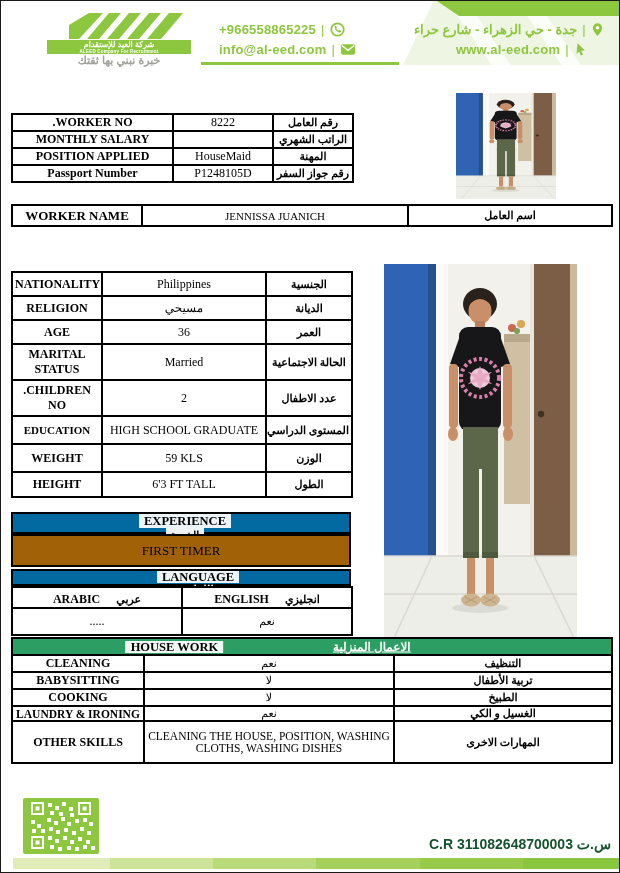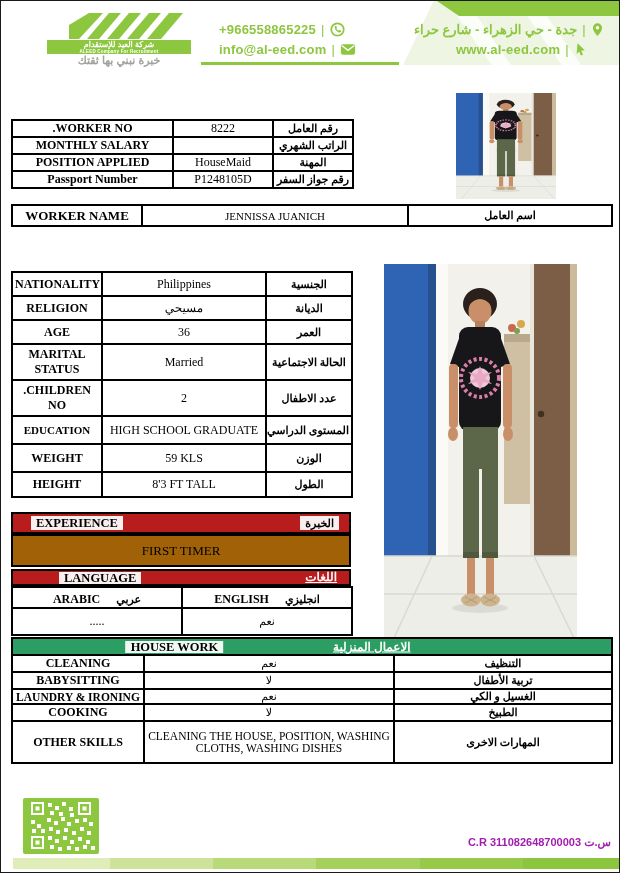--- a/index.html
+++ b/index.html
@@ -28,33 +28,33 @@
   .head-line{position:absolute;left:200px;top:61px;width:198px;height:2.5px;background:#8dc63f;}
 
   
   table{border-collapse:collapse;table-layout:fixed;position:absolute;background:#fff;}
   td{border:2px solid #000;padding:0 2px;text-align:center;vertical-align:middle;overflow:hidden;}
   .en{font-weight:bold;font-size:12px;font-family:"Liberation Serif",serif;}
   .val{font-size:12px;font-family:"Liberation Serif",serif;}
   .ar{font-weight:bold;font-size:11px;font-family:"Liberation Serif",serif;white-space:nowrap;}
   .nw{white-space:nowrap;}
 
-  .bar{position:absolute;background:#b91c1c;border:2px solid #000;box-sizing:border-box;
-       display:flex;align-items:center;justify-content:space-between;}
+  .bar{position:absolute;background:#0369a1;border:2px solid #000;box-sizing:border-box;
+       display:flex;align-items:center;justify-content:space-between;flex-direction:column;}
   .hl{background:rgba(255,255,255,.93);padding:0 5px;font-weight:bold;font-size:12.5px;line-height:14px;}
   .wt{color:#fff;font-weight:bold;font-size:12px;text-decoration:underline;}
   .ftrow{position:absolute;border:2px solid #000;box-sizing:border-box;background:#a16207;
          display:flex;align-items:center;justify-content:center;font-size:13px;}
 
   .hw-head{position:relative;background:#2d9e63;}
   .hw-head .hwt{position:absolute;top:50%;transform:translate(-50%,-50%);}
 
   
   .cr-line{position:absolute;left:300px;top:835px;width:310px;text-align:right;
-           font-family:"Liberation Sans",sans-serif;font-weight:bold;font-size:11px;color:#a21caf;}
+           font-family:"Liberation Sans",sans-serif;font-weight:bold;font-size:14px;color:#14532d;}
   .bottom-bar{position:absolute;left:12px;top:857px;width:607px;height:11px;
       background:linear-gradient(90deg,#e0edb8 0 16%,#cde399 16% 33%,#b8da79 33% 50%,
                  #a5d05c 50% 67%,#97ca49 67% 84%,#8cc63e 84% 100%);}
   .photo{position:absolute;overflow:hidden;}
 </style>
 </head>
 <body>
 
 <div id="page">
 
@@ -150,21 +150,21 @@
   </div>
   <div class="cgroup" style="left:455px;top:41px">
     <span>www.al-eed.com</span>
     <span class="sep">|</span>
     <svg width="13" height="15" viewBox="0 0 13 14">
       <path d="M3.5,0.8 L10.8,7.8 L7.2,8.2 L9,12.2 L6.9,13.1 L5.2,9.1 L2.6,11.4 Z" fill="#8dc63f"></path>
     </svg>
   </div>
   <div class="head-line"></div>
 
-  <table style="left:10px;top:118px;width:341px">
+  <table style="left:10px;top:112px;width:341px">
     <colgroup>
         <col style="width:161px">
         <col style="width:100px">
         <col style="width:80px">
       </colgroup>
     <tbody>
         <tr style="height:15px">
       <td class="en">.WORKER NO</td>
       <td class="val">8222</td>
       <td class="ar" dir="rtl">رقم العامل</td>
@@ -245,21 +245,21 @@
       <td class="val">HIGH SCHOOL GRADUATE</td>
       <td class="ar" dir="rtl">المستوى الدراسي</td>
     </tr>
     <tr style="height:28px">
       <td class="en">WEIGHT</td>
       <td class="val">59 KLS</td>
       <td class="ar" dir="rtl">الوزن</td>
     </tr>
     <tr style="height:25px">
       <td class="en">HEIGHT</td>
-      <td class="val">8'3 FT TALL</td>
+      <td class="val">6'3 FT TALL</td>
       <td class="ar" dir="rtl">الطول</td>
     </tr>
   </tbody>
     </table>
 
   <div class="bar" style="left:10px;top:511px;width:340px;height:22px;padding:0 10px 0 18px">
     <span class="hl">EXPERIENCE</span>
     <span class="hl" style="font-size:11px" dir="rtl">الخبرة</span>
   </div>
   <div class="ftrow" style="left:10px;top:533px;width:340px;height:33px">FIRST TIMER</div>
@@ -314,28 +314,28 @@
       <td class="en nw">CLEANING</td>
       <td class="ar" dir="rtl" style="font-weight:normal">نعم</td>
       <td class="ar" dir="rtl">التنظيف</td>
     </tr>
     <tr style="height:15px">
       <td class="en nw">BABYSITTING</td>
       <td class="ar" dir="rtl" style="font-weight:normal">لا</td>
       <td class="ar" dir="rtl">تربية الأطفال</td>
     </tr>
     <tr style="height:15px">
+      <td class="en nw">COOKING</td>
+      <td class="ar" dir="rtl" style="font-weight:normal">لا</td>
+      <td class="ar" dir="rtl">الطبيخ</td>
+    </tr>
+    <tr style="height:15px">
       <td class="en nw" style="font-size:11.5px">LAUNDRY &amp; IRONING</td>
       <td class="ar" dir="rtl" style="font-weight:normal">نعم</td>
       <td class="ar" dir="rtl">الغسيل و الكي</td>
-    </tr>
-    <tr style="height:15px">
-      <td class="en nw">COOKING</td>
-      <td class="ar" dir="rtl" style="font-weight:normal">لا</td>
-      <td class="ar" dir="rtl">الطبيخ</td>
     </tr>
     <tr style="height:42px">
       <td class="en nw">OTHER SKILLS</td>
       <td class="val" style="font-size:11.5px">CLEANING THE HOUSE, POSITION, WASHING CLOTHS, WASHING DISHES</td>
       <td class="ar" dir="rtl">المهارات الاخرى</td>
     </tr>
   </tbody>
     </table>
 
   <svg class="abs" style="left:22px;top:797px" width="76" height="56" viewBox="0 0 76 56">

